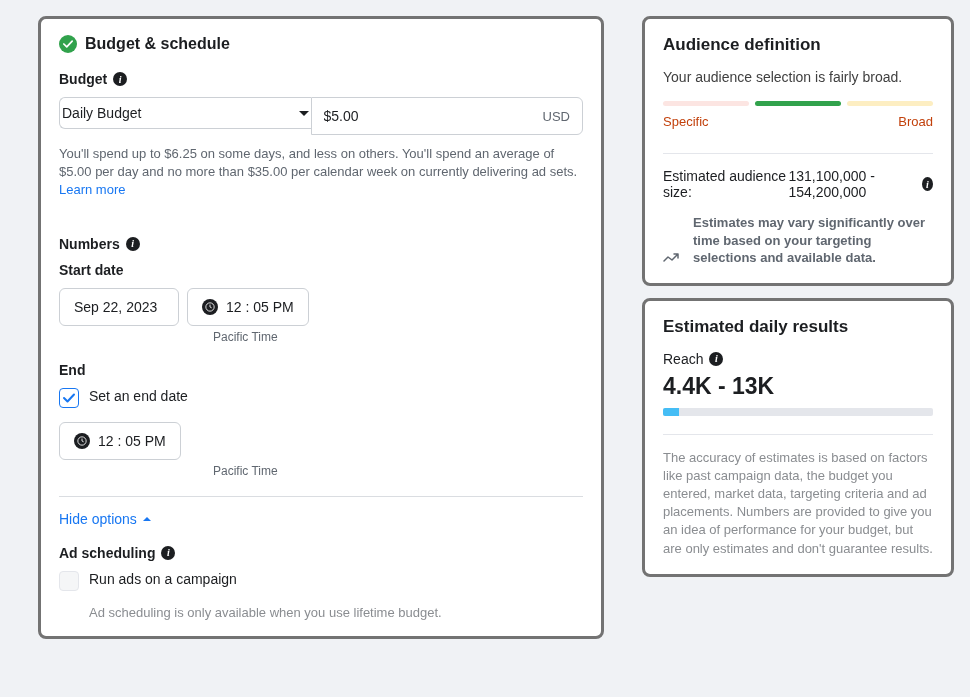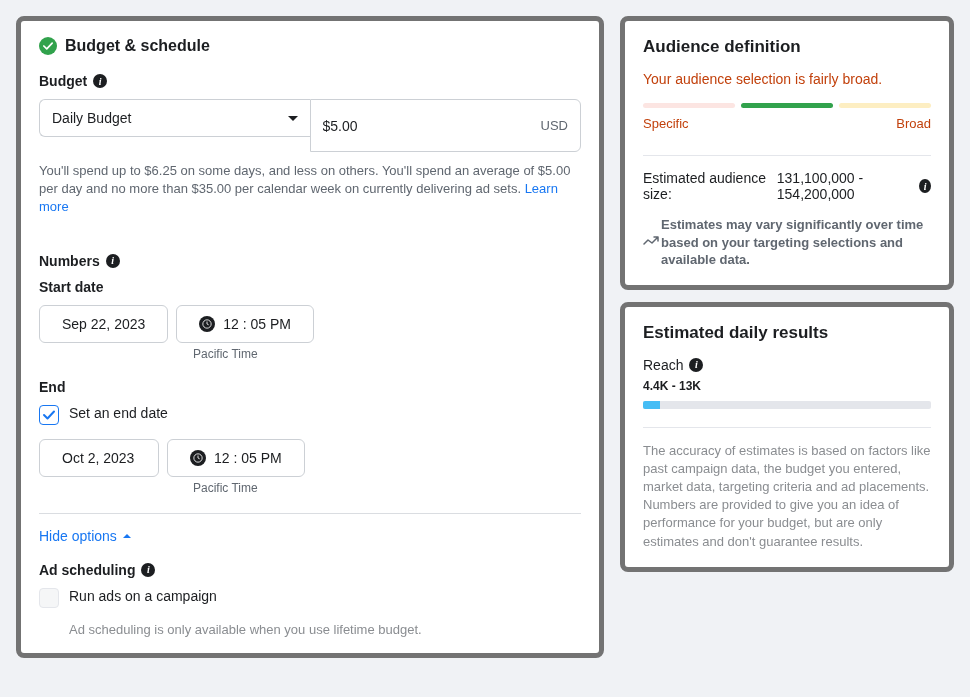--- a/index.html
+++ b/index.html
@@ -12,23 +12,24 @@
   .layout {
     display: flex;
     gap: 16px;
     padding: 16px;
     width: 970px;
   }
   .main-col { flex: 1; }
   .side-col { width: 334px; display: flex; flex-direction: column; gap: 12px;}
   .card {
     background: #fff;
-    border: 5px solid #737373;
+    border: 3px solid #737373;
     border-radius: 8px;
     padding: 16px 18px;
+    margin-left: 22px;
   }
   .section-header {
     display: flex;
     align-items: center;
     gap: 8px;
     margin-bottom: 18px;
   }
   .check-icon {
     width: 18px; height: 18px; border-radius: 50%;
     background: #31a24c; display:flex; align-items:center; justify-content:center;
@@ -38,74 +39,74 @@
   .field-label { font-weight: 700; font-size: 14px; display:flex; align-items:center; gap:6px; margin-bottom:10px;}
   .info-icon {
     display:inline-flex; width:14px; height:14px; border-radius:50%; background:#1c1e21; color:#fff;
     align-items:center; justify-content:center; font-size:10px; font-style:italic; font-family:Georgia, serif;
     font-weight:bold;
   }
   .budget-row { display:flex; margin-bottom:10px;}
   .select-box {
     flex:1; display:flex; align-items:center; justify-content:space-between;
     border:1px solid #ccd0d5; border-right:none; border-radius:6px 0 0 6px;
-    padding: 0 12px; height:38px; background:#fff; cursor:pointer;
+    padding: 0 2px; height:32px; background:#fff; cursor:pointer;
   }
   .caret-down { width:0; height:0; border-left:5px solid transparent; border-right:5px solid transparent; border-top:5px solid #1c1e21;}
   .amount-box {
     flex:1; display:flex; align-items:center; justify-content:space-between;
     border:1px solid #ccd0d5; border-radius:0 6px 6px 0;
-    padding:0 12px; height:53px; background:#fff;
+    padding:0 12px; height:38px; background:#fff;
   }
   .amount-box input {
     border:none; outline:none; font-size:14px; width:80px; color:#1c1e21;
   }
   .currency { color:#606770; font-size:13px;}
   .hint { font-size:13px; color:#606770; line-height:1.4; margin-bottom:6px;}
   .link { color:#1877f2; cursor:pointer;}
   .spacer-lg { height:30px; }
   .subhead { font-weight:700; font-size:14px; margin-bottom:10px;}
   .datetime-row { display:flex; gap:8px; align-items:flex-start; margin-bottom:4px;}
   .date-input, .time-input {
     border:1px solid #ccd0d5; border-radius:6px; height:38px;
-    display:flex; align-items:center; padding:0 22px; background:#fff;
+    display:flex; align-items:center; padding:0 14px; background:#fff;
     font-size:14px; min-width:120px;
   }
   .time-input { gap:8px;}
   .clock-icon { width:16px; height:16px; border-radius:50%; background:#1c1e21; display:flex; align-items:center; justify-content:center;}
   .clock-icon svg { width:10px; height:10px;}
   .tz { font-size:12px; color:#606770; margin-left:154px; margin-bottom:18px;}
   .checkbox-row { display:flex; align-items:flex-start; gap:10px; margin-bottom:14px;}
   .cb {
     width:20px; height:20px; border:1px solid #ccd0d5; border-radius:4px;
     display:flex; align-items:center; justify-content:center; background:#fff; cursor:pointer;
   }
   .cb.checked { border-color:#1877f2;}
   .cb.checked svg { width:14px; height:14px;}
   .cb.disabled { background:#f5f6f7; border-color:#e4e6eb; cursor:not-allowed;}
   .divider { border:none; border-top:1px solid #dadde1; margin:18px 0 14px 0;}
   .link-toggle { color:#1877f2; font-size:14px; cursor:pointer; display:flex; align-items:center; gap:6px; margin-bottom:18px;}
   .caret-up { width:0; height:0; border-left:4px solid transparent; border-right:4px solid transparent; border-bottom:4px solid #1877f2;}
   .muted { color:#8a8d91; font-size:13px; margin-left:30px; margin-top:4px;}
   
   .side-title { font-size:17px; font-weight:700; margin-bottom:14px;}
-  .aud-status { font-size:14px; color:#c2410c; margin-bottom:16px;}
+  .aud-status { font-size:14px; color:#404040; margin-bottom:16px;}
   .range-bar { display:flex; gap:6px; margin-bottom:8px;}
   .range-seg { height:5px; border-radius:3px; flex:1;}
   .seg1 { background:#fce5e2;}
   .seg2 { background:#31a24c;}
   .seg3 { background:#fdeec2;}
   .range-labels { display:flex; justify-content:space-between; font-size:13px; color:#c2410c; margin-bottom:24px;}
   .thin-divider { border:none; border-top:1px solid #e4e6eb; margin:0 0 14px 0;}
   .est-line { font-size:14px; margin-bottom:14px; display:flex; align-items:center; }
-  .vary-row { display:flex; gap:0; align-items:center;}
+  .vary-row { display:flex; gap:12px; align-items:flex-end;}
   .vary-icon { flex-shrink:0; width:18px; color:#606770;}
   .vary-text { font-size:13px; font-weight:600; color:#606770; line-height:1.35;}
   .reach-label { font-size:14px; color:#1c1e21; display:flex; align-items:center; gap:6px; margin-bottom:6px;}
-  .reach-value { font-size:12px; font-weight:700; margin-bottom:8px;}
+  .reach-value { font-size:23px; font-weight:700; margin-bottom:8px;}
   .reach-bar { height:8px; background:#e4e6eb; border-radius:2px; overflow:hidden; margin-bottom:18px;}
   .reach-fill { height:100%; background:#45bdf5; width:6%;}
   .disclaimer { font-size:13px; color:#8a8d91; line-height:1.4;}
 </style>
 </head>
 <body>
 
 <div class="layout">
   <div class="main-col">
     <div class="card">
@@ -168,23 +169,20 @@
       <div class="checkbox-row">
         <div class="cb checked">
           <svg viewBox="0 0 14 14">
               <path d="M2 7 L5.5 10.5 L12 3.5" stroke="#1877f2" stroke-width="2" fill="none" stroke-linecap="round" stroke-linejoin="round"></path>
             </svg>
         </div>
         <span>Set an end date</span>
       </div>
 
       <div class="datetime-row">
-        <div class="date-input">
-          <span>Oct 2, 2023</span>
-        </div>
         <div class="time-input">
           <span class="clock-icon">
             <svg viewBox="0 0 12 12">
                 <circle cx="6" cy="6" r="5" fill="none" stroke="#fff" stroke-width="1"></circle>
                 <path d="M6 3 V6 L8 7" stroke="#fff" stroke-width="1" fill="none"></path>
               </svg>
           </span>
           <span>12 : 05 PM</span>
         </div>
       </div>

